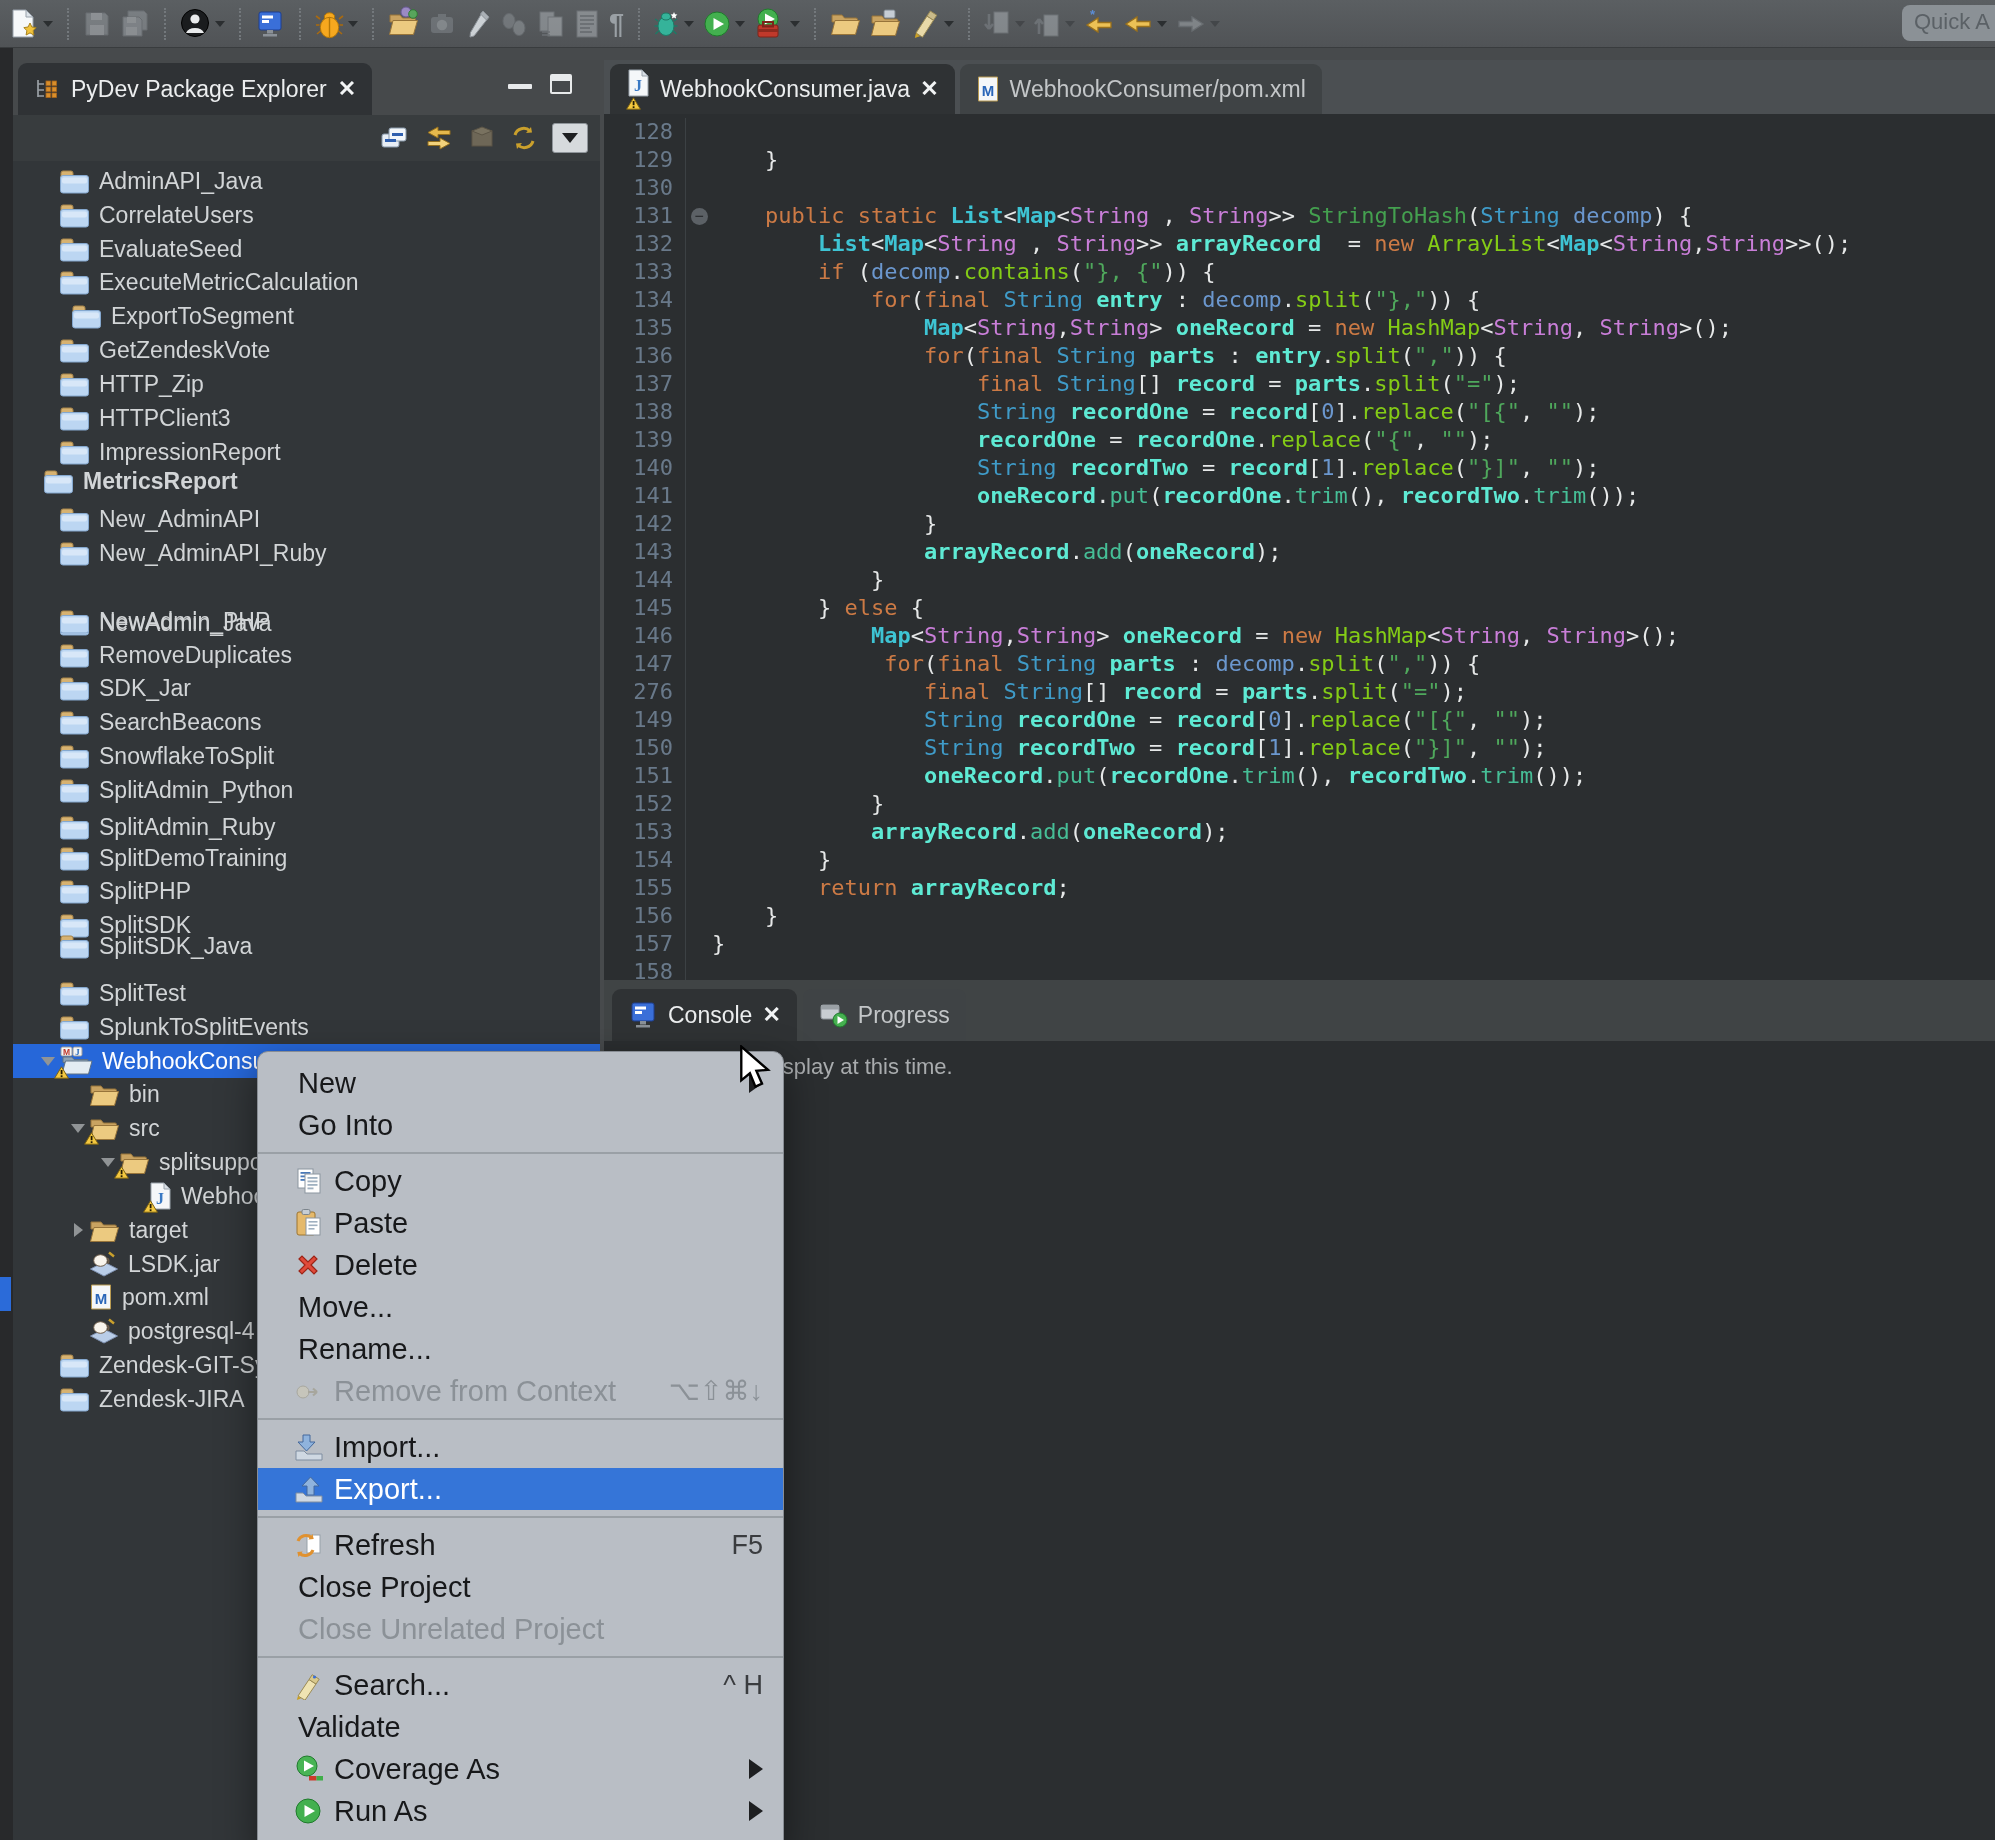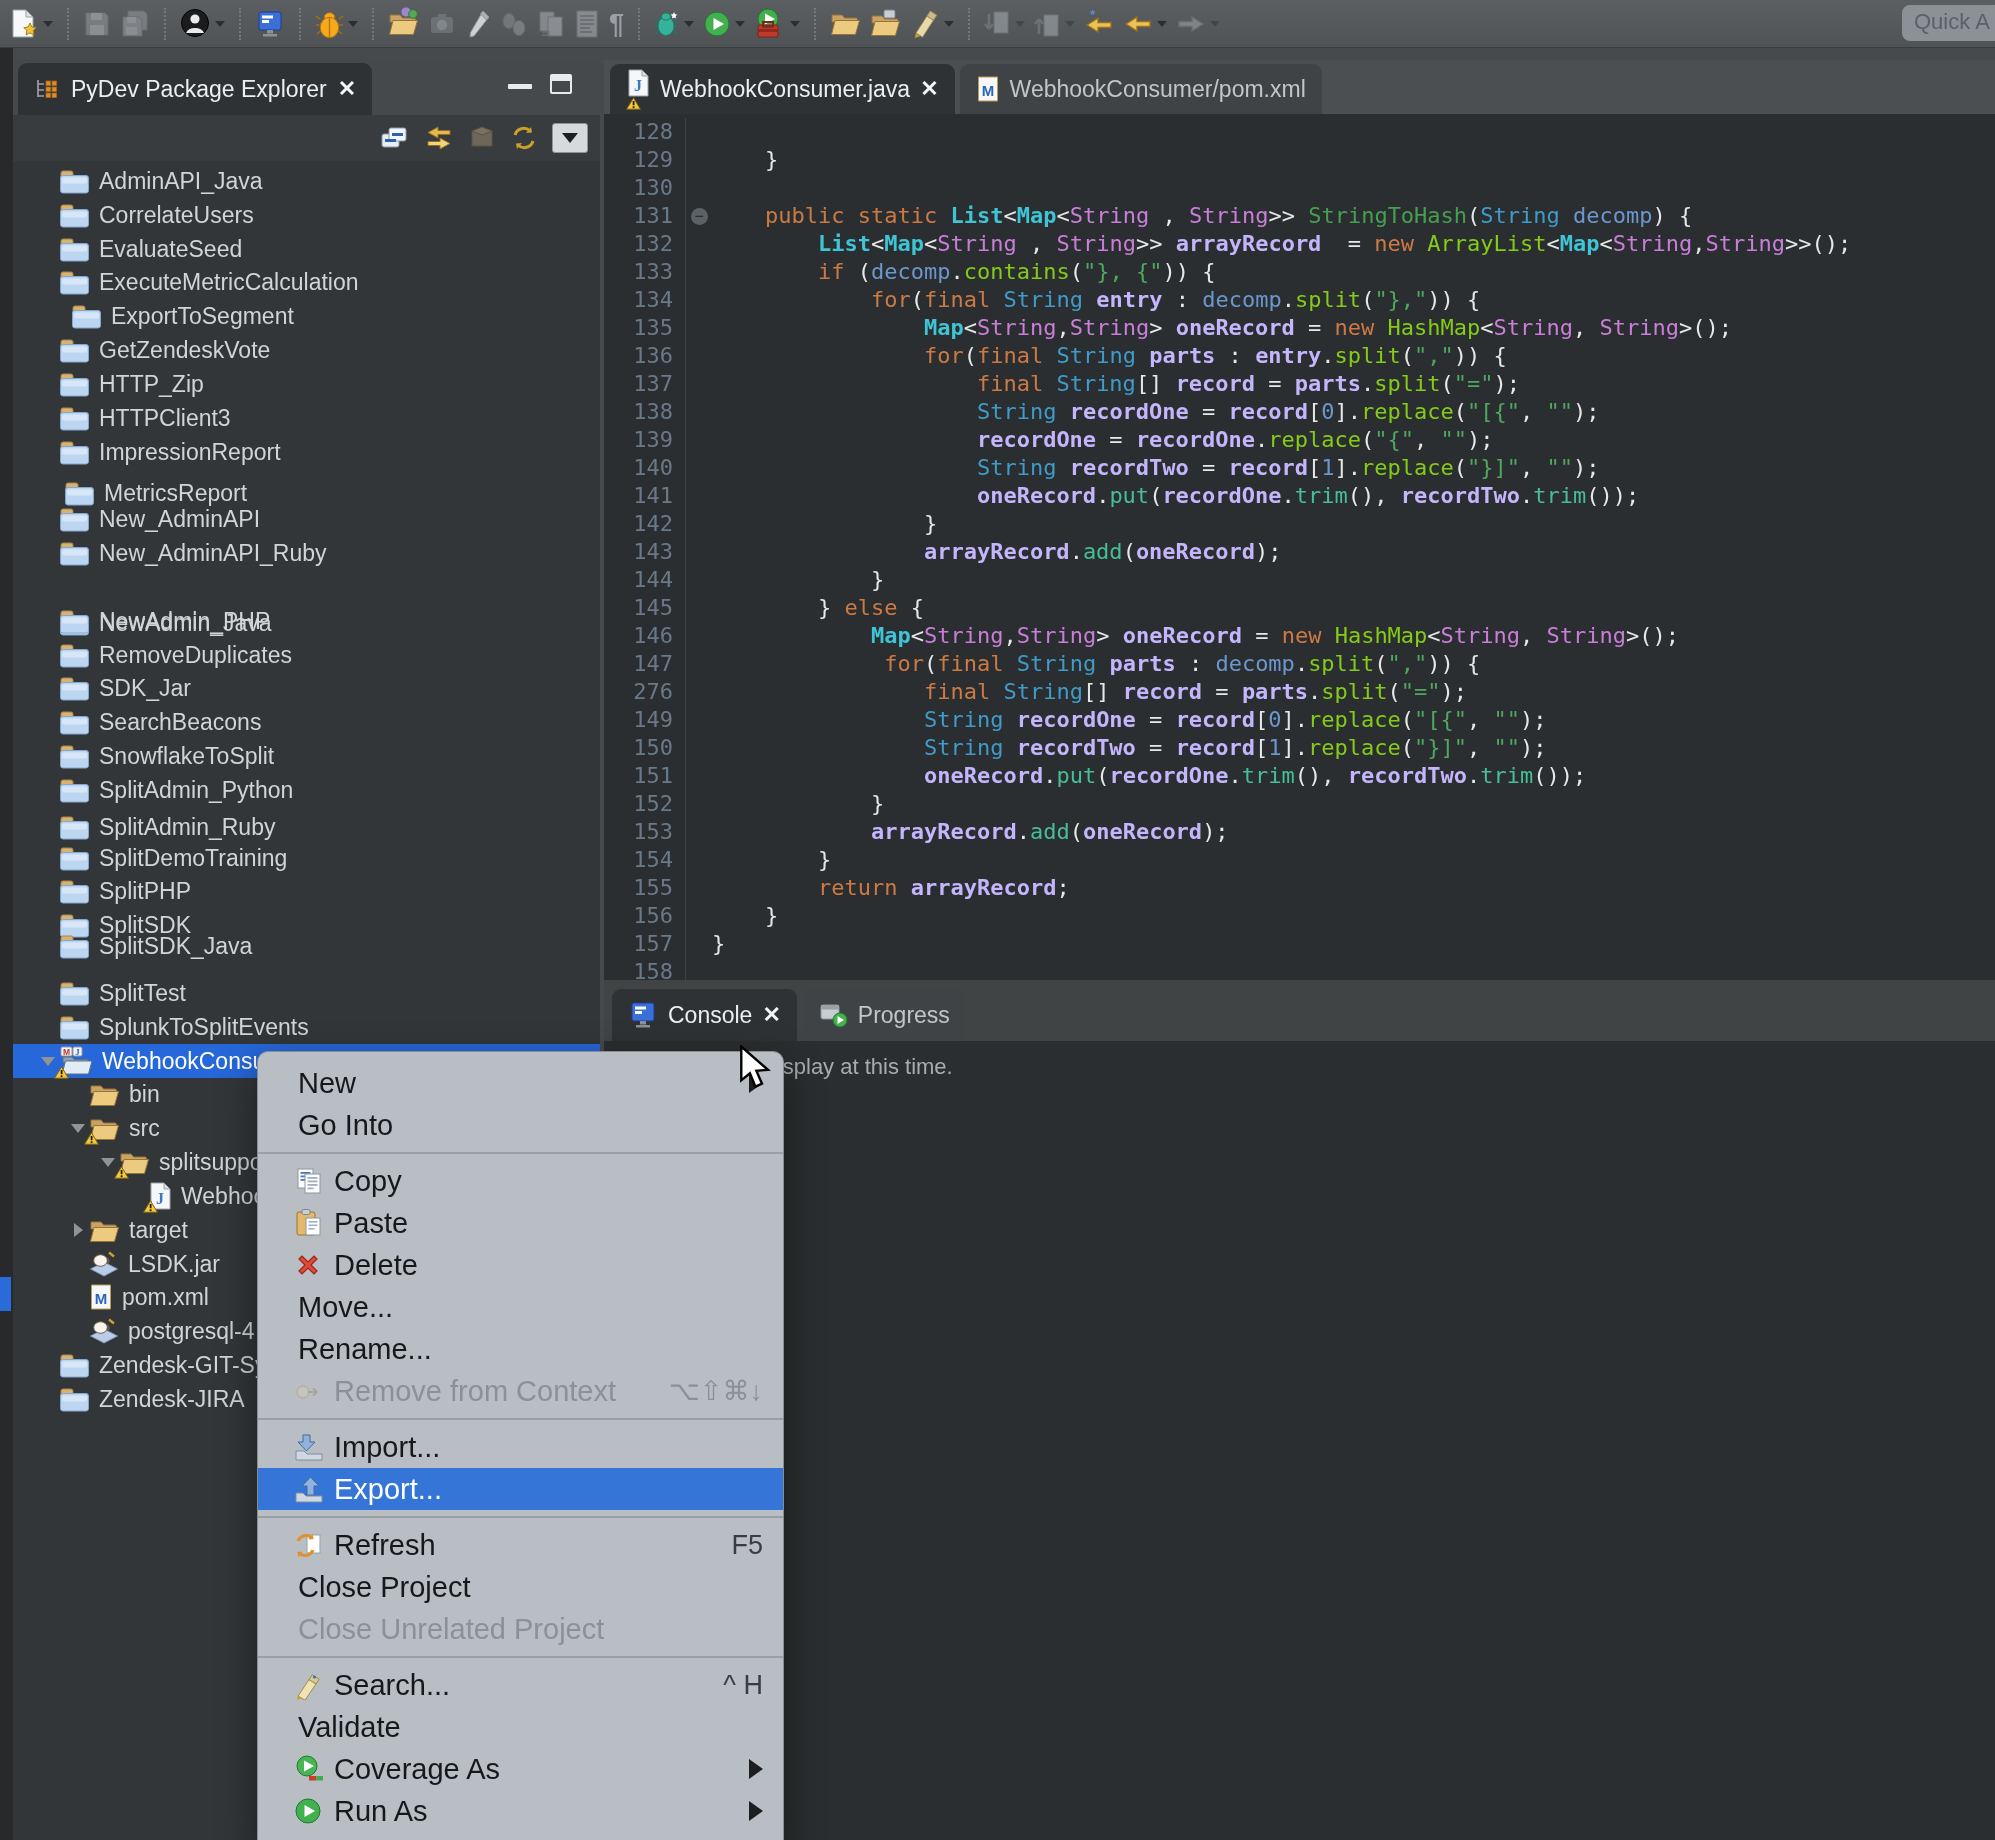--- a/index.html
+++ b/index.html
@@ -41,21 +41,21 @@
   .ed-tabs{position:absolute;left:0;top:0;width:100%;height:54px;background:#4b4f52;display:flex;align-items:flex-end;padding-left:6px;gap:5px}
   .etab{height:50px;border-radius:9px 9px 0 0;display:flex;align-items:center;padding:0 16px;gap:10px;background:#3f4345;color:#c3c6c8;font-size:23px;white-space:nowrap}
   .etab.active{background:#2f3234;color:#eceeef}
   .ed-code{position:absolute;left:0;top:54px;width:100%;height:867px;font-family:"DejaVu Sans Mono",monospace;font-size:22px;line-height:28px;padding-top:4px}
   .cl{height:28px;display:flex;align-items:center}
   .ln{width:82px;text-align:right;padding-right:12px;color:#69798a;flex:none;border-right:1px solid #3c4144;height:100%}
   .fold{width:26px;flex:none;display:flex;align-items:center;justify-content:center}
   .fold i{width:17px;height:17px;border-radius:50%;background:#5c6periph266;background:#5c6166;color:#2b2e30;font-style:normal;font-size:15px;line-height:16px;text-align:center}
   .ct{white-space:pre}
   .tk-p{color:#e6e8e8}.tk-k{color:#cc7a45}.tk-t{color:#3ec4d4;font-weight:bold}.tk-g{color:#c97ed8}
-  .tk-b{color:#3f9bc8}.tk-c{color:#84cc16}.tk-m{color:#46be96}.tk-v{color:#c4b5fd;font-weight:bold}
+  .tk-b{color:#3f9bc8}.tk-c{color:#84cc16}.tk-m{color:#46be96}.tk-v{color:#5eead4;font-weight:bold}
   .tk-pr{color:#6b97ce}.tk-s{color:#4fa85c}.tk-d{color:#44a04f}
   
   .console{position:absolute;left:604px;top:980px;width:1392px;height:861px;background:#2b2e30}
   .cs-header{position:absolute;left:0;top:0;width:100%;height:61px;background:#404object445;background:#404445;display:flex;align-items:flex-end;padding-left:8px;gap:6px}
   .cs-msg{position:absolute;left:10px;top:74px;color:#a9acae;font-size:22px;white-space:nowrap}
   
   .menu{position:absolute;left:257px;top:1051px;width:527px;height:796px;background:#b9bec5;border:1px solid #888d94;border-radius:11px 11px 0 0;box-shadow:0 14px 40px rgba(0,0,0,.45);padding-top:10px;z-index:50;overflow:hidden}
   .mi{height:42px;display:flex;align-items:center;padding:0 20px 0 0;color:#17181a;font-size:29px;white-space:nowrap}
   .mi .mic{width:40px;margin-left:36px;flex:none;display:flex;align-items:center}
   .mi.noicon .mlab{margin-left:40px}
@@ -426,21 +426,21 @@
         <span class="arr"></span>
         <span class="ticon">
           <svg width="31" height="27" viewBox="0 0 31 27">
             <rect x="2" y="3" width="12" height="9" rx="2" fill="#d7b271" stroke="#a8854a"></rect>
             <rect x="1.5" y="7.5" width="28" height="17.5" rx="2.5" fill="#bcd6f2" stroke="#85a8cf"></rect>
             <rect x="3" y="9.5" width="25" height="6" rx="2" fill="#d8e7f8"></rect>
           </svg>
         </span>
         <span class="tlabel">ImpressionReport</span>
       </div>
-      <div class="trow" style="top: 316px; padding-left: 29px;">
+      <div class="trow" style="top: 304px; padding-left: 8px; font-weight: bold;">
         <span class="arr"></span>
         <span class="ticon">
           <svg width="31" height="27" viewBox="0 0 31 27">
             <rect x="2" y="3" width="12" height="9" rx="2" fill="#d7b271" stroke="#a8854a"></rect>
             <rect x="1.5" y="7.5" width="28" height="17.5" rx="2.5" fill="#bcd6f2" stroke="#85a8cf"></rect>
             <rect x="3" y="9.5" width="25" height="6" rx="2" fill="#d8e7f8"></rect>
           </svg>
         </span>
         <span class="tlabel">MetricsReport</span>
       </div>

